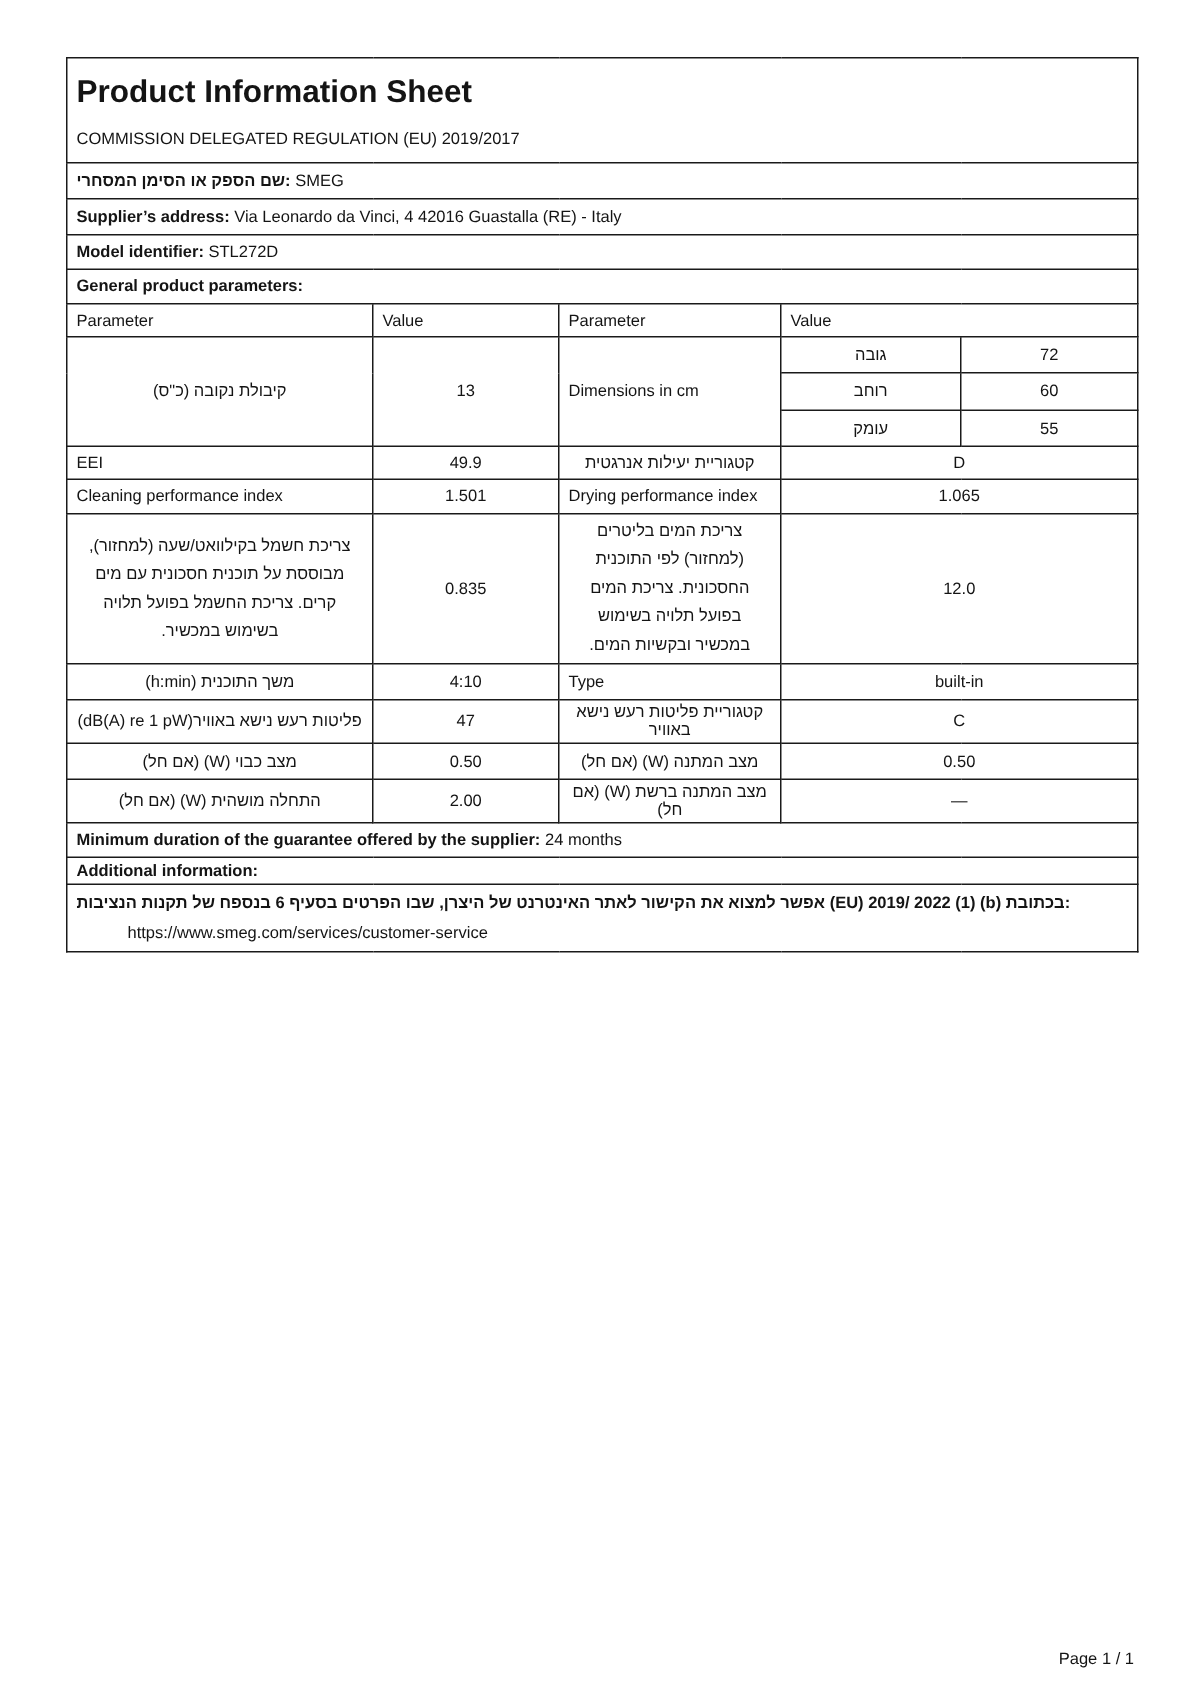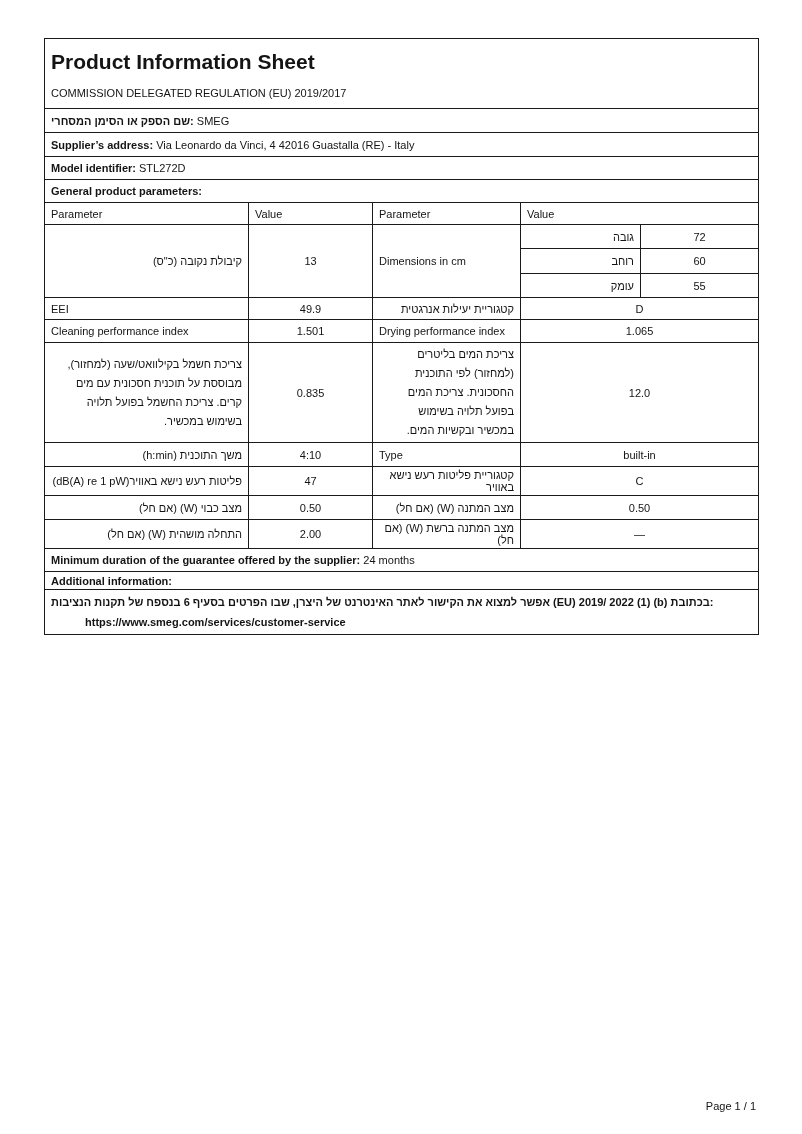--- a/index.html
+++ b/index.html
@@ -21,35 +21,35 @@
     overflow:hidden;
   }
   col.c1{width:204px;} col.c2{width:124px;} col.c3{width:148px;}
   col.c4{width:120px;} col.c5{width:118px;}
 
   .title-cell{vertical-align:top;padding:11px 6px 6px 6px;}
   .doc-title{font-size:21px;font-weight:bold;line-height:25px;letter-spacing:0;}
   .regulation{font-size:11px;margin-top:13px;}
 
   .b{font-weight:bold;}
-  .he{direction:rtl;text-align:right;unicode-bidi:embed;}
+  .he{direction:rtl;text-align:center;unicode-bidi:embed;}
   .ltr{direction:ltr;text-align:left;}
   .center{text-align:center;}
   .multi{line-height:19px;padding-top:4px;padding-bottom:4px;}
 
   tr.r-top{height:70px;}
   tr.r-24{height:24px;} tr.r-23{height:23px;} tr.r-22{height:22px;}
   tr.r-25{height:25px;}
   tr.r-big{height:76px;}
   tr.r-18{height:18px;}
   tr.r-para{height:38px;}
 
   .para-cell{vertical-align:top;padding:5px 6px;}
   .para-he{font-weight:bold;line-height:20px;}
-  .para-url{font-weight:bold;line-height:20px;padding-left:34px;}
+  .para-url{font-weight:normal;line-height:20px;padding-left:34px;}
 
   .footer{
     position:absolute;right:46px;top:1100px;
     font-size:11px;color:#141414;text-align:center;
   }
 </style>
 </head>
 <body>
 
 <table class="sheet">

